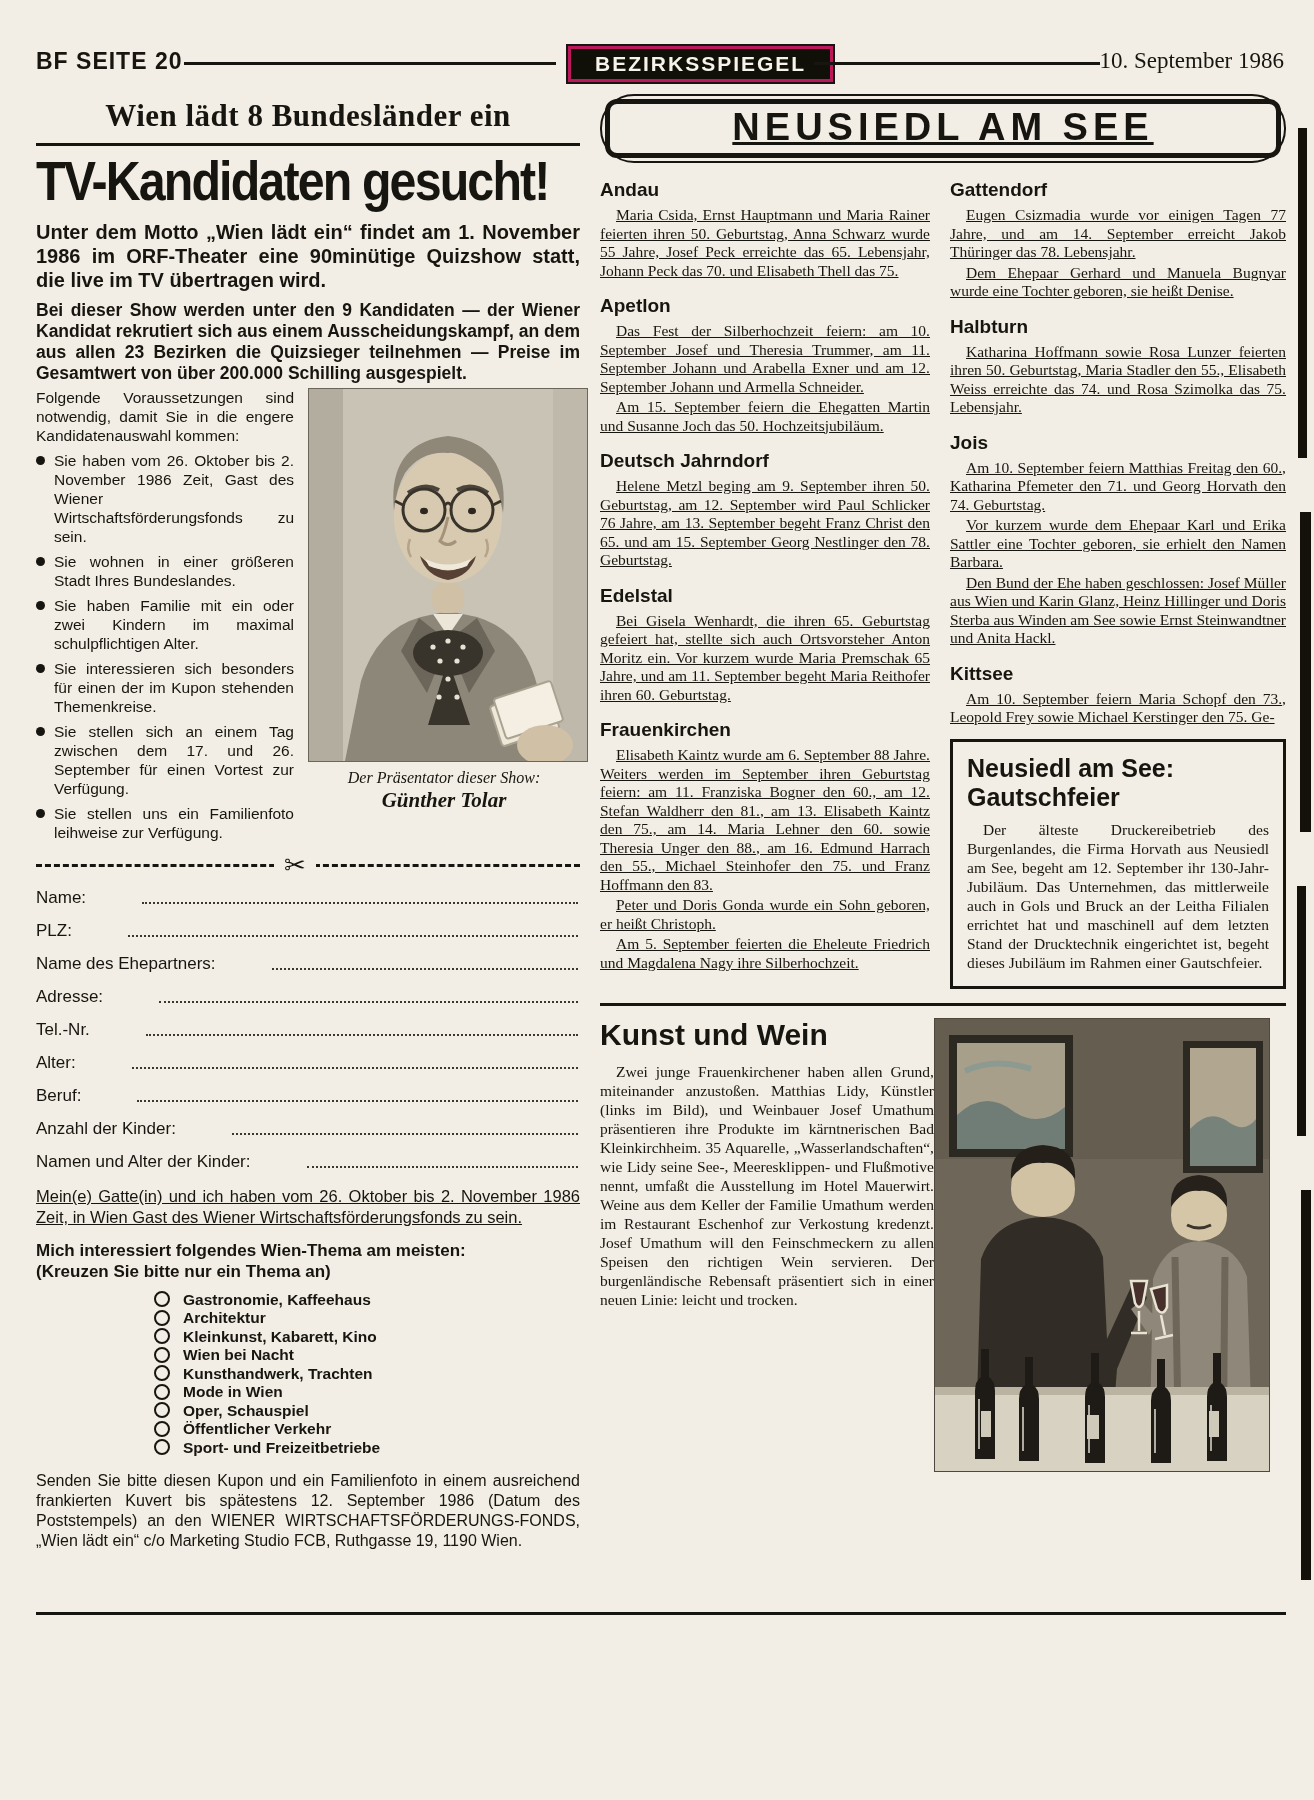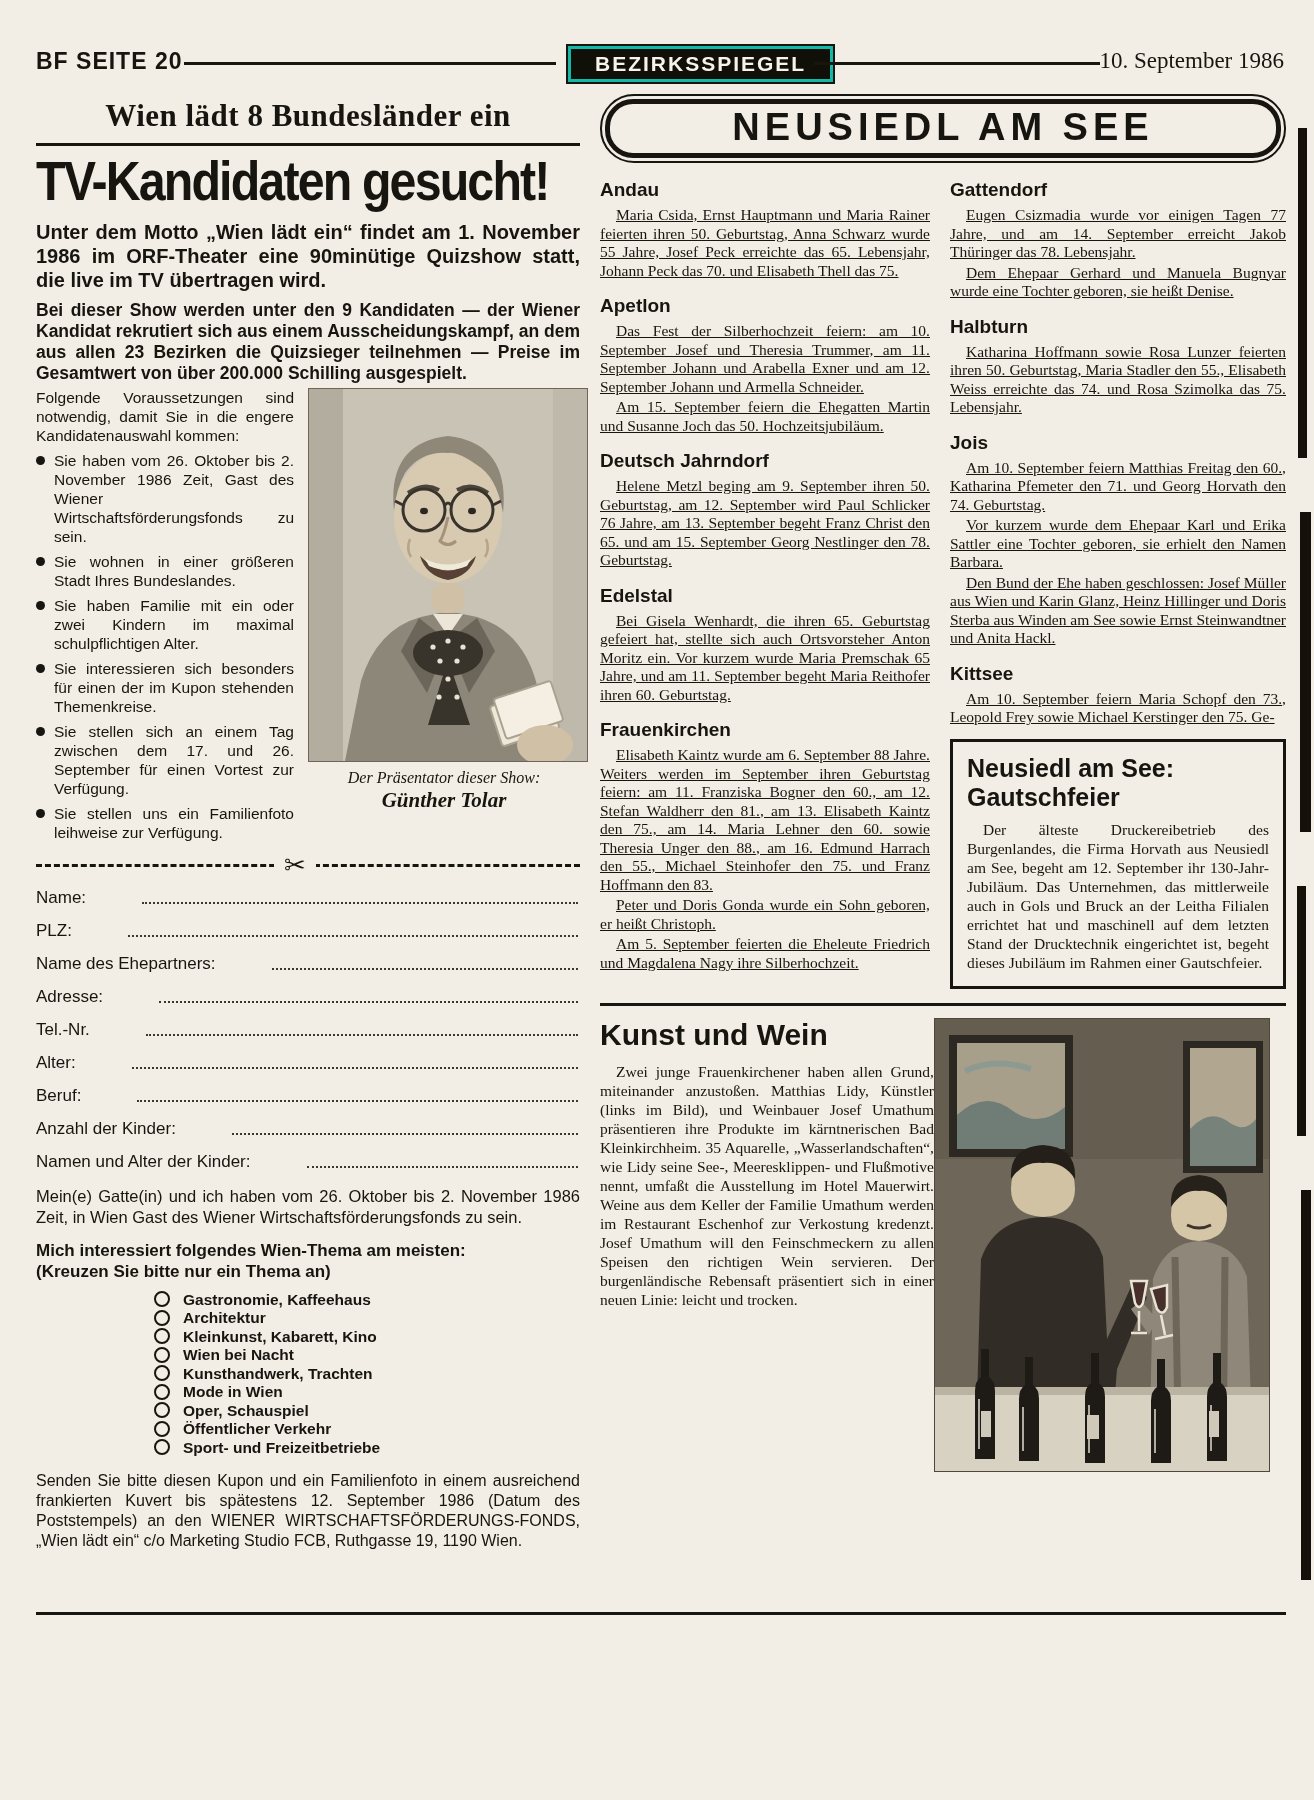--- a/index.html
+++ b/index.html
@@ -3,21 +3,21 @@
 <meta charset="utf-8">
 <style>
   html,body{margin:0;padding:0;background:#d8d4cb;}
   .page{position:relative;width:1314px;height:1800px;background:#f2eee5;color:#17150f;overflow:hidden;
         font-family:"Liberation Sans",sans-serif;}
   
   .hdr-label{position:absolute;left:36px;top:48px;font:700 23px/26px "Liberation Sans",sans-serif;letter-spacing:1px;}
   .hdr-rule{position:absolute;top:62px;height:3px;background:#17150f;}
   .rule-a{left:184px;width:372px;}
   .rule-b{left:814px;width:286px;}
-  .masthead{position:absolute;left:566px;top:44px;border:2px solid #17150f;background:#14b8a6;padding:3px;}
+  .masthead{position:absolute;left:566px;top:44px;border:2px solid #17150f;background:#be185d;padding:3px;}
   .masthead-inner{background:#111008;color:#f6f3ea;font:700 21px/26px "Liberation Sans",sans-serif;
                   letter-spacing:2px;padding:2px 24px;}
   .hdr-date{position:absolute;right:30px;top:48px;font:400 23px/26px "Liberation Serif",serif;}
   
   .left-col{position:absolute;left:36px;top:98px;width:544px;}
   .kicker{font:700 31px/36px "Liberation Serif",serif;text-align:center;letter-spacing:.5px;
           border-bottom:3px solid #17150f;padding-bottom:9px;margin-bottom:6px;}
   .headline{font:700 52px/58px "Liberation Sans",sans-serif;letter-spacing:-2px;white-space:nowrap;
             transform:scale(.93,1.06);transform-origin:left center;margin:2px 0 10px;}
   .lead{font:700 20px/24px "Liberation Sans",sans-serif;text-align:justify;margin:0 0 8px;}
@@ -29,32 +29,32 @@
   .fig-cap2{font:italic 700 21px/24px "Liberation Serif",serif;text-align:center;}
   .req-intro{text-align:justify;margin-bottom:6px;}
   .req-row{display:flex;gap:9px;margin-bottom:6px;text-align:justify;}
   .bdot{flex:none;width:9px;height:9px;border-radius:50%;background:#17150f;margin-top:5px;}
   
   .cutline{clear:both;position:relative;border-top:3px dashed #17150f;margin:22px 0 4px;height:0;}
   .scissors{position:absolute;left:238px;top:-17px;font-size:26px;background:#f2eee5;padding:0 10px;}
   .coupon-fields{margin-top:8px;}
   .field-row{display:flex;align-items:flex-end;height:33px;font:400 17px/20px "Liberation Sans",sans-serif;gap:48px;}
   .leader{flex:1;border-bottom:2.5px dotted #3a372c;margin:0 2px 4px 8px;height:1px;}
-  .declaration{font:400 16.5px/21px "Liberation Sans",sans-serif;text-align:justify;margin:14px 0 0;}
+  .declaration{font:400 16.5px/21px "Liberation Sans",sans-serif;text-align:justify;margin:14px 0 0;text-decoration:underline;}
   .tprompt{font:700 17px/21px "Liberation Sans",sans-serif;margin-top:12px;}
   .tnote{font:700 17px/21px "Liberation Sans",sans-serif;}
   .themes{margin:8px 0 0 118px;}
   .theme-row{display:flex;align-items:center;gap:13px;height:18.5px;font:700 15.5px/17px "Liberation Sans",sans-serif;}
   .ring{flex:none;width:12px;height:12px;border:2px solid #17150f;border-radius:50%;}
   .send{font:400 16px/20px "Liberation Sans",sans-serif;text-align:justify;margin-top:14px;}
   
   .right-sec{position:absolute;left:600px;top:94px;width:686px;}
   .pill{border:2px solid #17150f;border-radius:34px;padding:3px;}
-  .pill-inner{border:5px solid #17150f;border-radius:28px;text-align:center;
-              font:700 38px/44px "Liberation Sans",sans-serif;letter-spacing:5px;padding:1px 0 4px;}
+  .pill-inner{border:5px solid #17150f;border-radius:12px;text-align:center;
+              font:700 38px/44px "Liberation Sans",sans-serif;letter-spacing:5px;padding:1px 0 4px;text-decoration:underline;}
   .news-cols{display:flex;gap:20px;align-items:flex-start;margin-top:12px;}
   .ncol1{width:330px;}
   .ncol2{width:336px;}
   .nitem h3{font:700 19px/22px "Liberation Sans",sans-serif;margin:15px 0 5px;}
   .nitem:first-child h3{margin-top:4px;}
   .nitem p{font:400 15.5px/18.5px "Liberation Serif",serif;text-align:justify;text-indent:16px;margin:0 0 2px;text-decoration:underline;}
   .gautsch{border:3px solid #17150f;padding:12px 14px 14px;margin-top:12px;}
   .gautsch h4{font:700 25px/29px "Liberation Sans",sans-serif;margin:0;}
   .gautsch p{font:400 15.5px/19px "Liberation Serif",serif;text-align:justify;text-indent:16px;margin:8px 0 0;}
   .kuw{border-top:3px solid #17150f;margin-top:14px;padding-top:12px;display:flex;}

